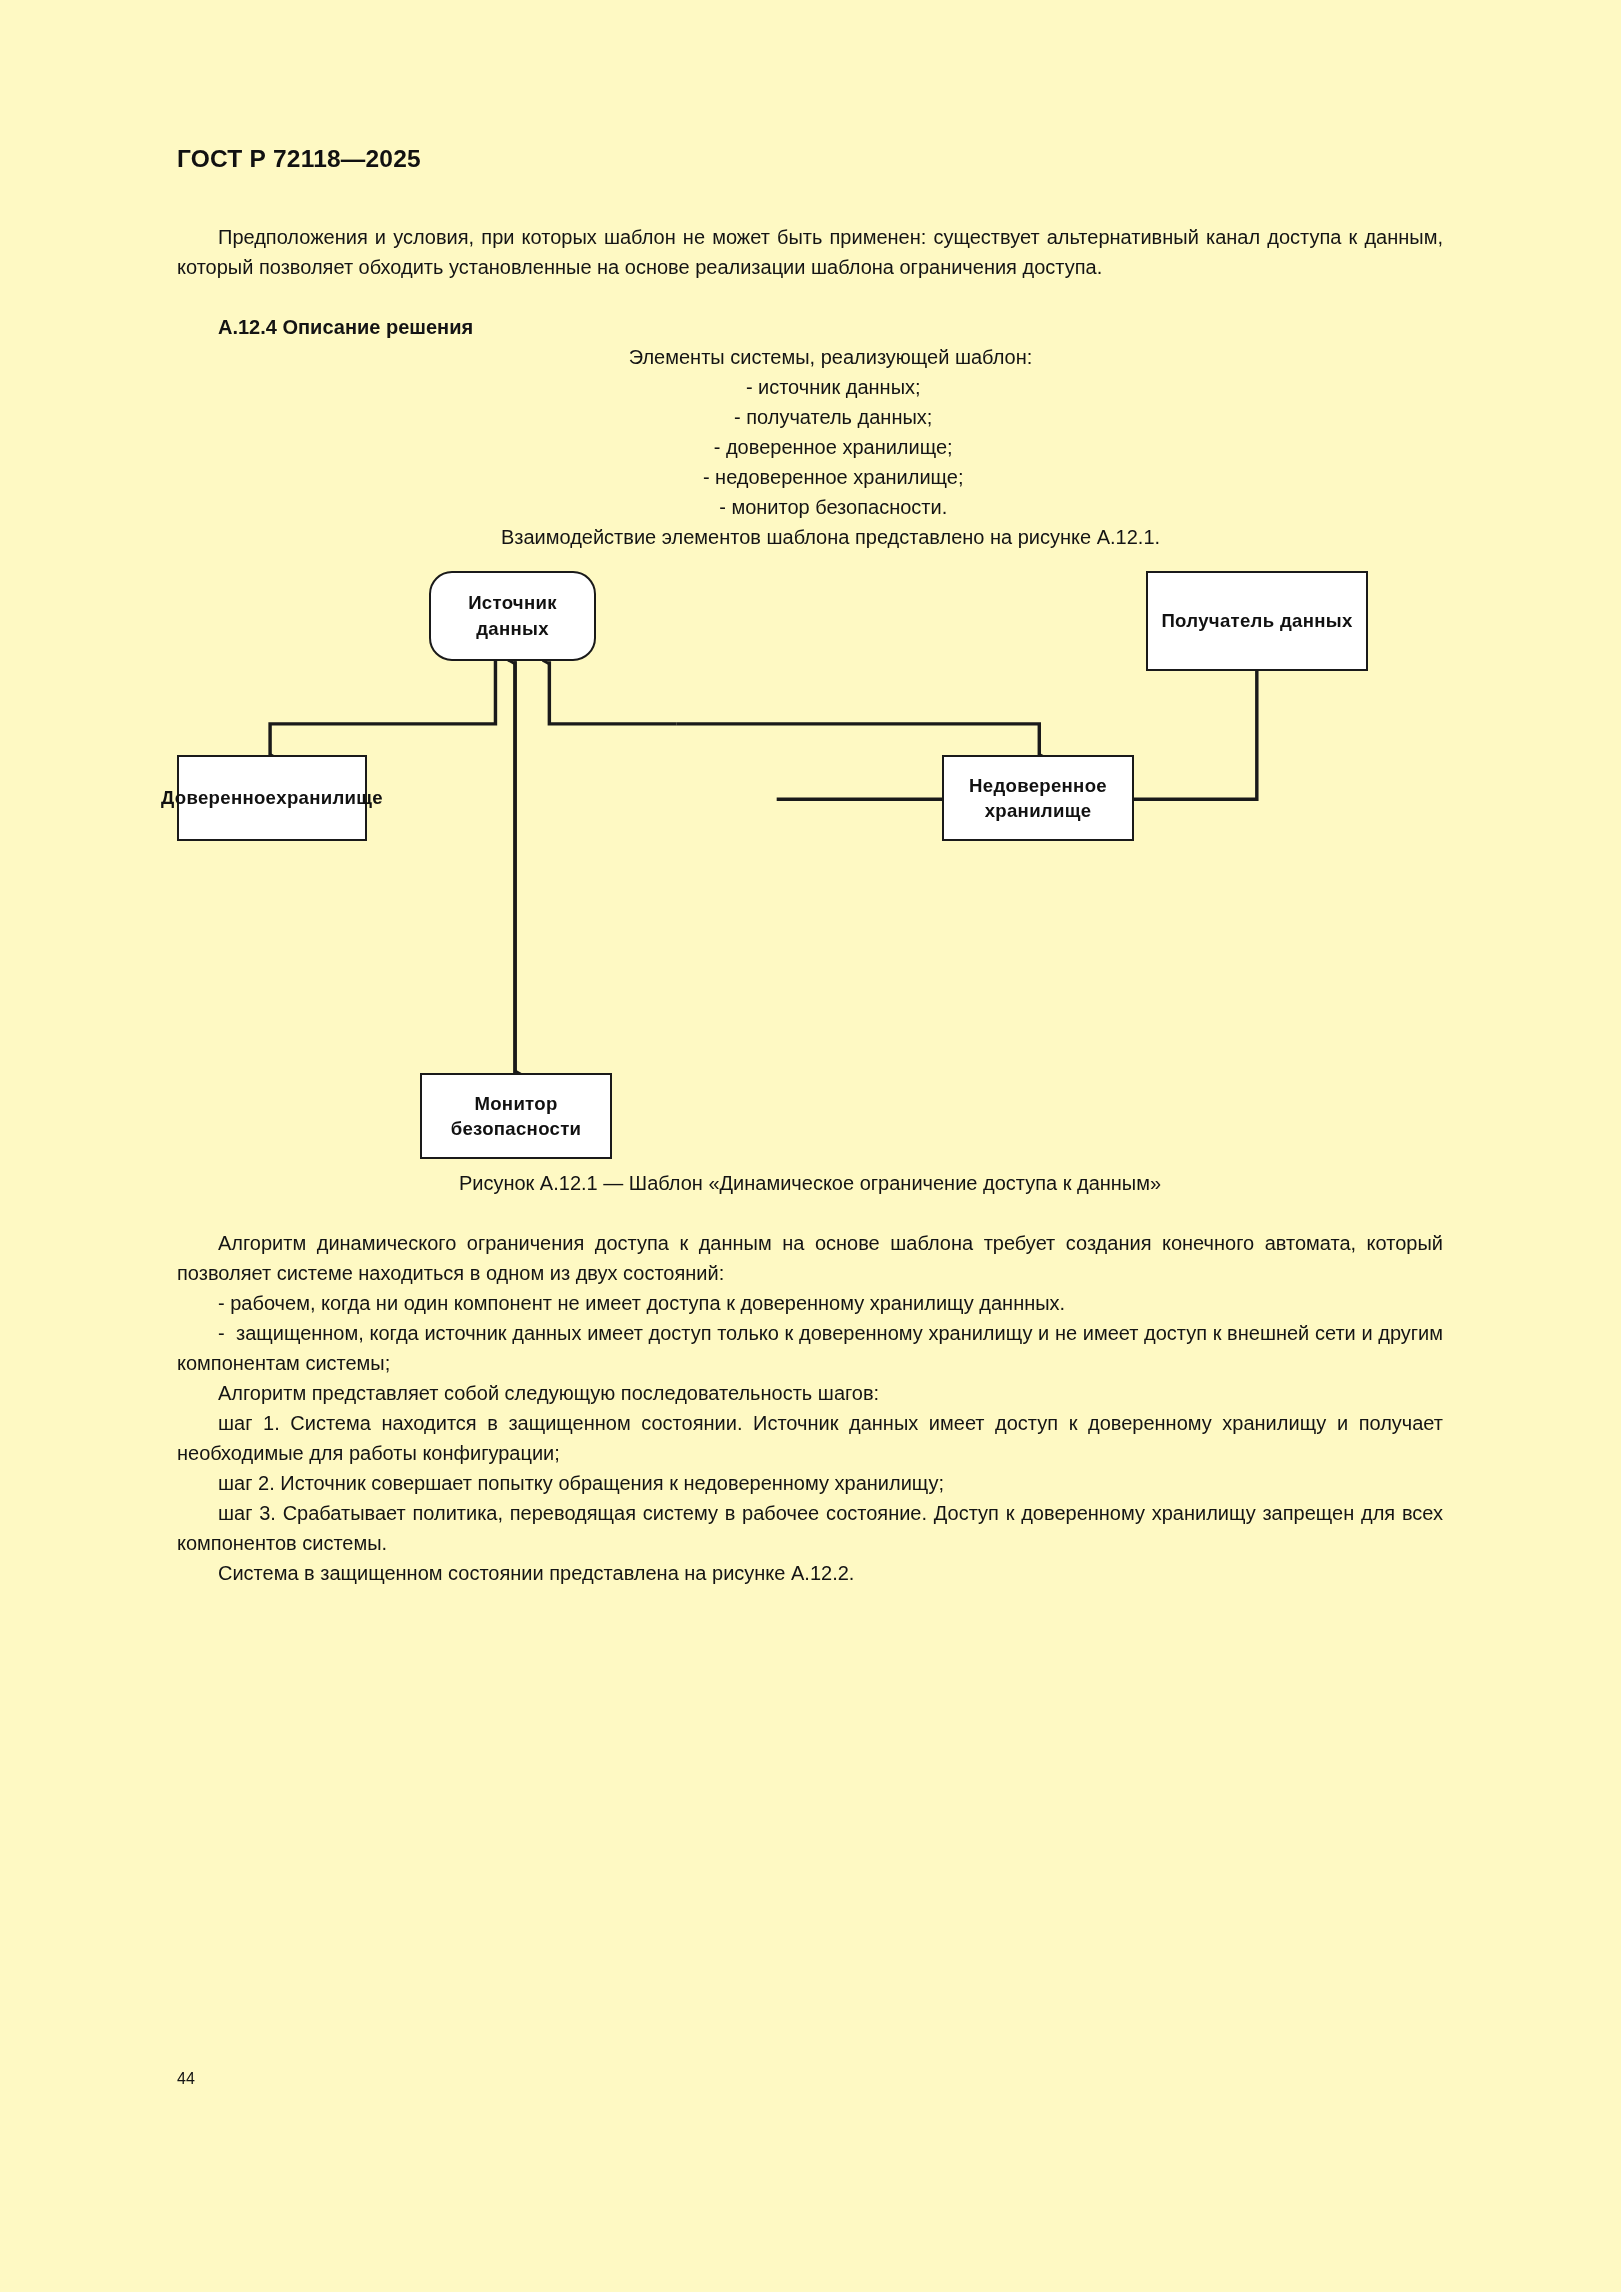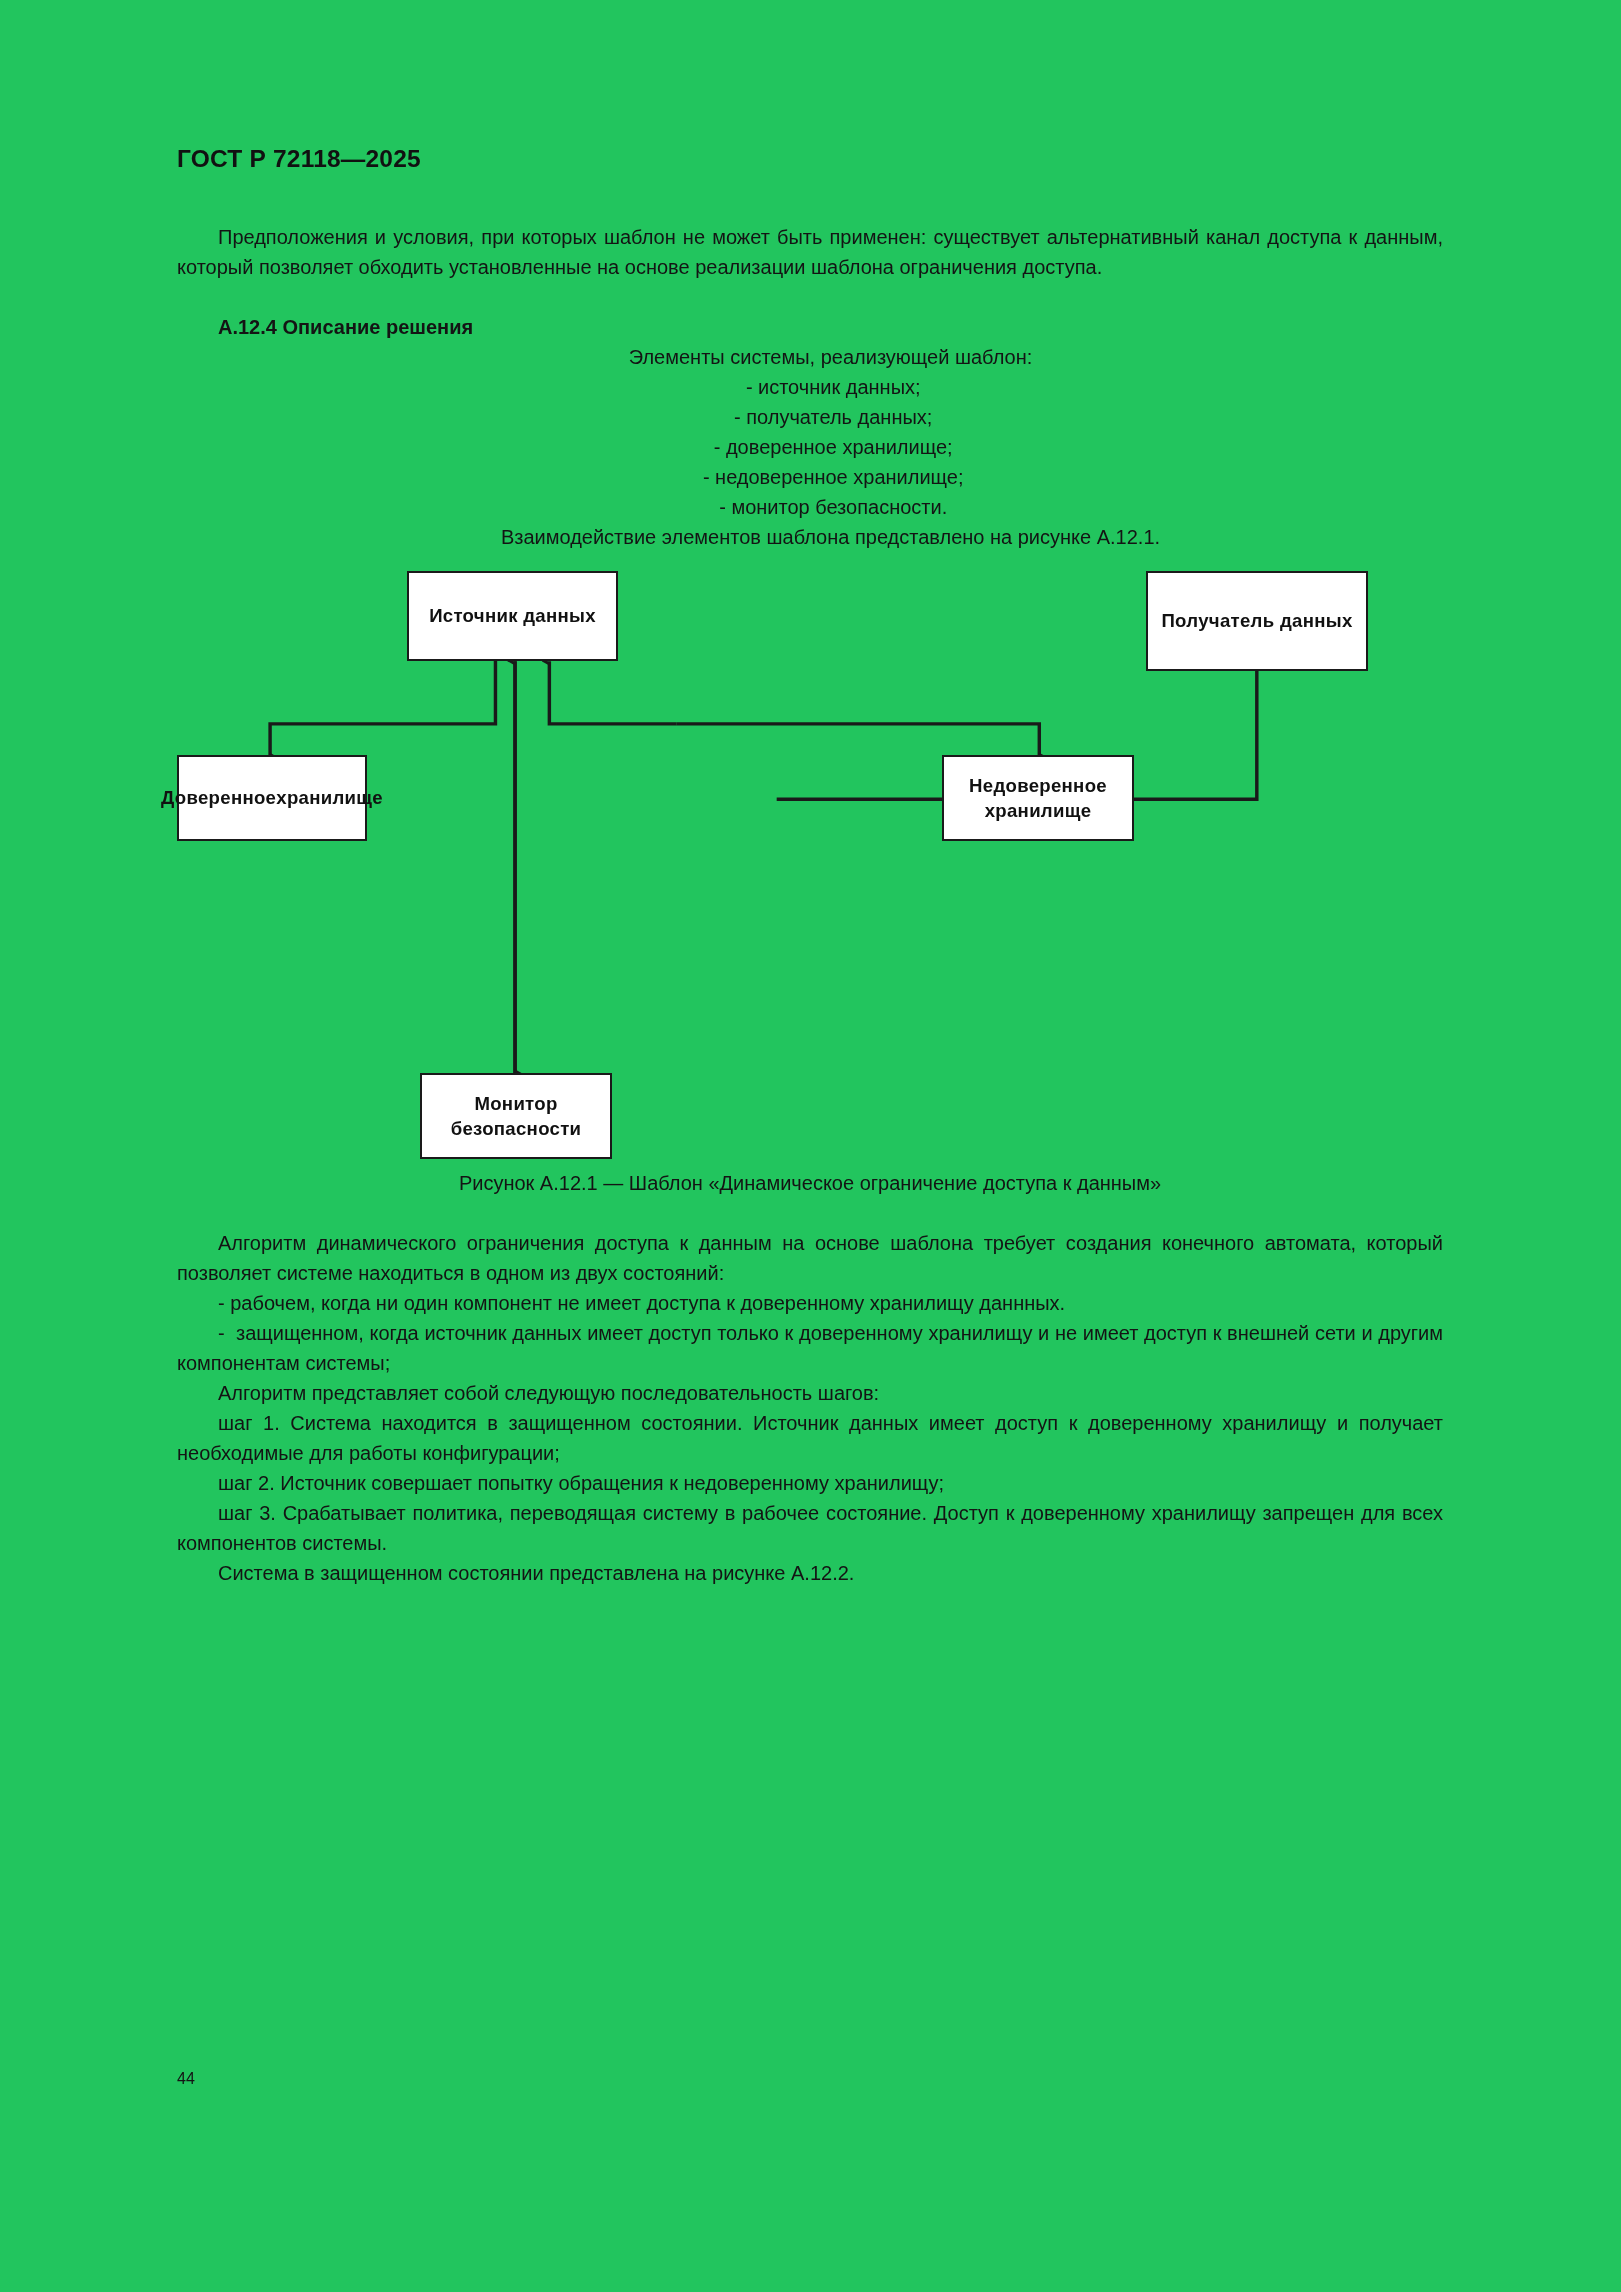--- a/index.html
+++ b/index.html
@@ -8,21 +8,21 @@
     background: #ffffff;
   }
   body {
     font-family: "Liberation Sans", sans-serif;
     color: #111111;
   }
   .page {
     position: relative;
     width: 1621px;
     height: 2293px;
-    background: #22c55e;
+    background: #fef9c3;
     overflow: hidden;
     box-sizing: border-box;
     text-decoration: underline;
   }
 
   
   .std-header {
     position: absolute;
     left: 177px;
     top: 145px;
@@ -167,21 +167,21 @@
         <path d="M 510 168 L 380 168 L 380 104" marker-end="url(#ah)"></path>
 
         <path d="M 510 168 L 880 168 L 880 202" marker-end="url(#ah)"></path>
 
         <path d="M 612 245 L 1102 245 L 1102 104" marker-end="url(#ah)"></path>
 
         <path d="M 612 245 L 612 245"></path>
       </g>
     </svg>
 
-    <div class="node" style="left:230px; top:11.8px; width:211px; height:90px;">
+    <div class="node" style="left:252px; top:11.8px; width:167px; height:90px;border-radius:23px;">
       <span>Источник  данных</span>
     </div>
 
     <div class="node" style="left:969px; top:11.8px; width:222px; height:100px;">
       <span>Получатель  данных</span>
     </div>
 
     <div class="node" style="left:0px; top:196px; width:190px; height:86px; ">
       <span>Доверенное</span>
       <span>хранилище</span>

